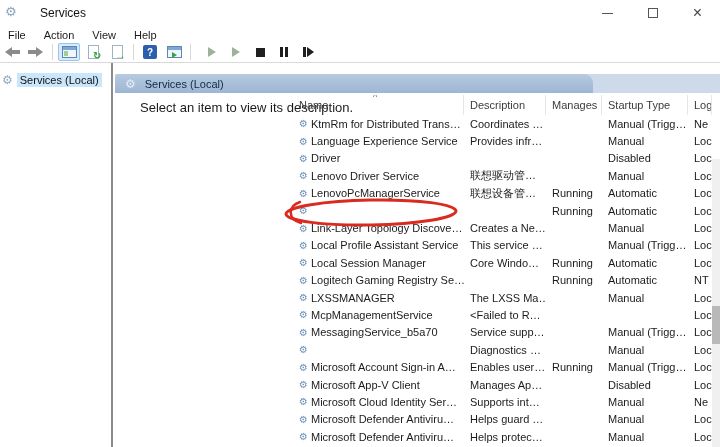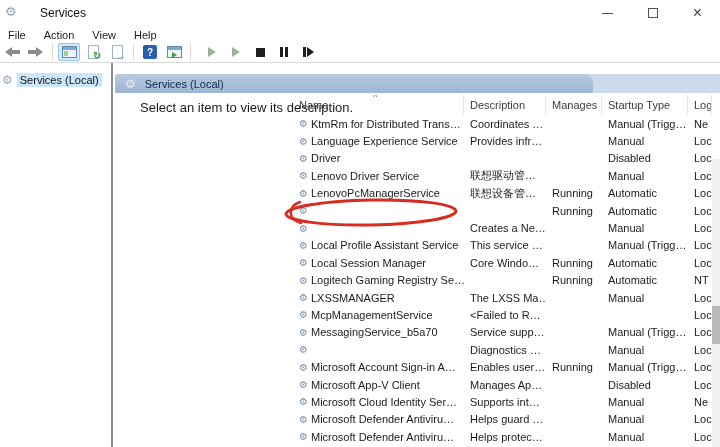--- a/index.html
+++ b/index.html
@@ -249,20 +249,21 @@
       <span class="row-gear">⚙</span>
     </div>
     <div class="td"></div>
     <div class="td">Running</div>
     <div class="td">Automatic</div>
     <div class="td">Loc</div>
   </div>
             <div class="trow">
     <div class="td name">
       <span class="row-gear">⚙</span>
+      <span>Link-Layer Topology Discove…</span>
     </div>
     <div class="td">Creates a Ne…</div>
     <div class="td"></div>
     <div class="td">Manual</div>
     <div class="td">Loc</div>
   </div>
             <div class="trow">
     <div class="td name">
       <span class="row-gear">⚙</span>
       <span>Local Profile Assistant Service</span>

